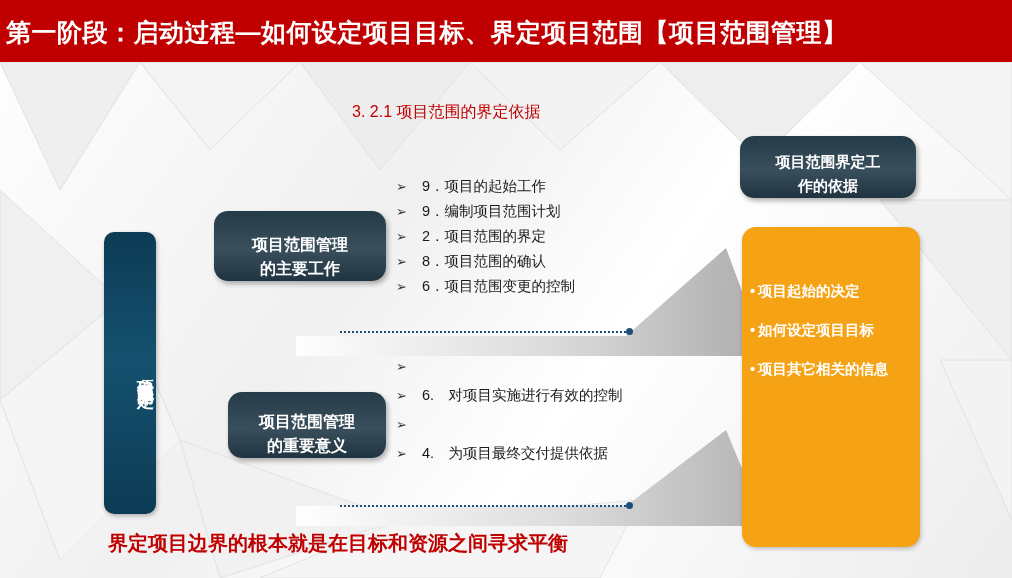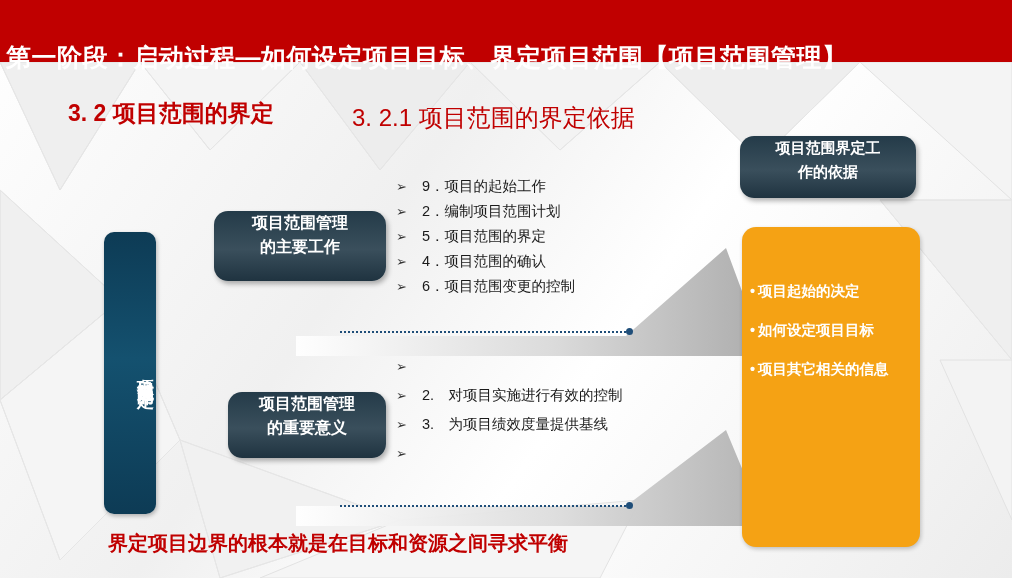--- a/index.html
+++ b/index.html
@@ -43,38 +43,37 @@
   }
   .banner-title {
     position: absolute;
     left: 6px;
     top: 16px;
     font-size: 25px;
     font-weight: bold;
     color: #ffffff;
     letter-spacing: 0.5px;
     white-space: nowrap;
-    margin-top: 25px;
   }
 
   
   .heading-main {
     position: absolute;
     left: 68px;
     top: 98px;
     font-size: 23px;
     font-weight: bold;
     color: #c00000;
     white-space: nowrap;
   }
   .heading-sub {
     position: absolute;
     left: 352px;
     top: 102px;
-    font-size: 24px;
+    font-size: 16px;
     color: #c00000;
     white-space: nowrap;
   }
 
   
   .left-bar {
     position: absolute;
     left: 104px;
     top: 232px;
     width: 52px;
@@ -100,21 +99,21 @@
   }
 
   
   .darkbox {
     position: absolute;
     background: linear-gradient(180deg, #243b49 0%, #3a4f5c 55%, #1f3340 100%);
     border-radius: 14px;
     box-shadow: 2px 3px 5px rgba(0,0,0,0.3);
     color: #fff;
     display: flex;
-    align-items: flex-start;
+    align-items: flex-end;
     justify-content: center;
     text-align: center;
     font-weight: bold;
     font-size: 16px;
     line-height: 24px;
   }
   #box-main-work { left: 214px; top: 211px; width: 172px; height: 70px; }
   #box-meaning   { left: 228px; top: 392px; width: 158px; height: 66px; }
   #box-basis     { left: 740px; top: 136px; width: 176px; height: 62px; font-size: 15px; }
 
@@ -229,21 +228,20 @@
         <path d="M120,300 L180,440 L60,560 L0,400 Z"></path>
         <path d="M880,200 L1012,200 L1012,360 Z"></path>
         <path d="M180,440 L400,520 L220,578 Z"></path>
       </g>
     </svg>
   </div>
 
   <div class="banner"></div>
   <div class="banner-title">第一阶段：启动过程—如何设定项目目标、界定项目范围【项目范围管理】</div>
 
-  <div class="heading-main">3. 2 项目范围的界定</div>
   <div class="heading-sub">3. 2.1 项目范围的界定依据</div>
 
   <svg class="wedge" style="left:296px; top:248px; width:470px; height:140px;" width="470" height="140" viewBox="0 0 470 140">
     <defs>
       <linearGradient id="gw1" x1="0" y1="0" x2="1" y2="0">
         <stop offset="0%" stop-color="#ffffff"></stop>
         <stop offset="55%" stop-color="#d9d9d9"></stop>
         <stop offset="100%" stop-color="#a8a8a8"></stop>
       </linearGradient>
     </defs>
@@ -277,50 +275,50 @@
 作的依据</span>
   </div>
 
   <div class="arrow-list" id="list-top">
     <div class="row">
       <span class="marker">➢</span>
       <span class="txt">9．项目的起始工作</span>
     </div>
     <div class="row">
       <span class="marker">➢</span>
-      <span class="txt">2．编制项目范围计划</span>
-    </div>
-    <div class="row">
-      <span class="marker">➢</span>
-      <span class="txt">5．项目范围的界定</span>
-    </div>
-    <div class="row">
-      <span class="marker">➢</span>
-      <span class="txt">4．项目范围的确认</span>
+      <span class="txt">9．编制项目范围计划</span>
+    </div>
+    <div class="row">
+      <span class="marker">➢</span>
+      <span class="txt">2．项目范围的界定</span>
+    </div>
+    <div class="row">
+      <span class="marker">➢</span>
+      <span class="txt">8．项目范围的确认</span>
     </div>
     <div class="row">
       <span class="marker">➢</span>
       <span class="txt">6．项目范围变更的控制</span>
     </div>
   </div>
 
   <div class="arrow-list" id="list-bottom">
     <div class="row" style="margin-bottom:8px;">
       <span class="marker">➢</span>
     </div>
     <div class="row" style="margin-bottom:8px;">
       <span class="marker">➢</span>
-      <span class="txt">2.　对项目实施进行有效的控制</span>
+      <span class="txt">6.　对项目实施进行有效的控制</span>
     </div>
     <div class="row" style="margin-bottom:8px;">
       <span class="marker">➢</span>
-      <span class="txt">3.　为项目绩效度量提供基线</span>
-    </div>
-    <div class="row">
-      <span class="marker">➢</span>
+    </div>
+    <div class="row">
+      <span class="marker">➢</span>
+      <span class="txt">4.　为项目最终交付提供依据</span>
     </div>
   </div>
 
   <div class="dots" style="left:340px; top:331px; width:290px;"></div>
   <div class="dot-end" style="left:626px; top:328px;"></div>
   <div class="dots" style="left:340px; top:505px; width:290px;"></div>
   <div class="dot-end" style="left:626px; top:502px;"></div>
 
   <div class="orange-panel"></div>
   <div class="orange-list">

